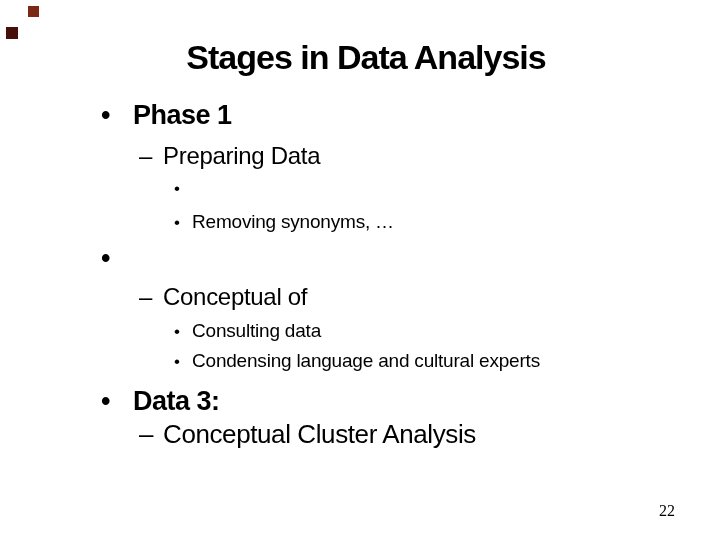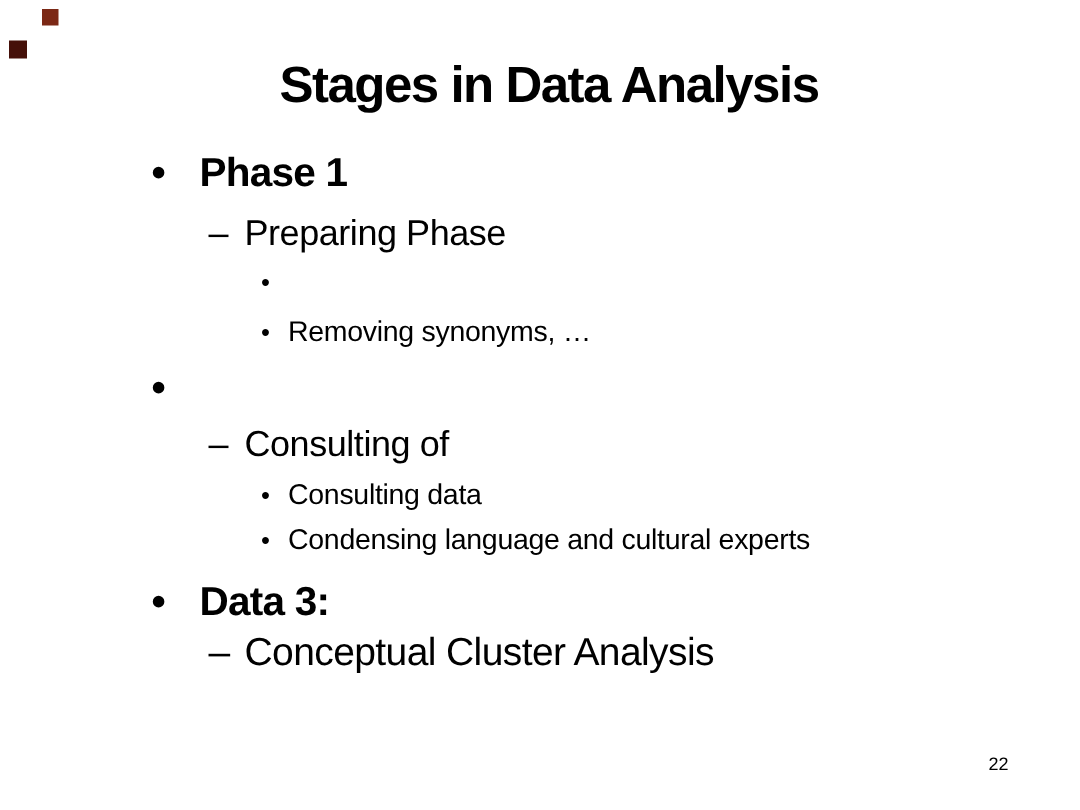--- a/index.html
+++ b/index.html
@@ -67,61 +67,61 @@
   .ln-iterations  { top: 283px; }
   .ln-condensing  { top: 320px; }
   .ln-consulting  { top: 350px; }
   .ln-phase3      { top: 386px; }
   .ln-conceptual  { top: 420px; }
 
   .page-number {
     position: absolute;
     left: 659px;
     top: 502px;
-    font-family: Liberation Sans, sans-serif;
-    font-size: 12px;
+    font-family: Liberation Serif, serif;
+    font-size: 16px;
     color: #000000;
   }
 </style>
 </head>
 <body>
 
 <div class="slide">
 
   <div class="decor-sq sq-a" style="background-color: rgb(123, 40, 21);"></div>
   <div class="decor-sq sq-b" style="background-color: rgb(69, 16, 9);"></div>
 
   <div class="title">Stages in Data Analysis</div>
 
   <div class="line l1 ln-phase1">
     <span class="marker">•</span>
     <span class="text">Phase 1</span>
   </div>
 
   <div class="line l2 ln-preparing">
     <span class="marker">–</span>
-    <span class="text">Preparing Phase</span>
+    <span class="text">Preparing Data</span>
   </div>
 
   <div class="line l3 ln-translations">
     <span class="marker">•</span>
   </div>
 
   <div class="line l3 ln-removing">
     <span class="marker">•</span>
     <span class="text">Removing synonyms, …</span>
   </div>
 
   <div class="line l1 ln-phase2">
     <span class="marker">•</span>
   </div>
 
   <div class="line l2 ln-iterations">
     <span class="marker">–</span>
-    <span class="text">Consulting of</span>
+    <span class="text">Conceptual of</span>
   </div>
 
   <div class="line l3 ln-condensing">
     <span class="marker">•</span>
     <span class="text">Consulting data</span>
   </div>
 
   <div class="line l3 ln-consulting">
     <span class="marker">•</span>
     <span class="text">Condensing language and cultural experts</span>

